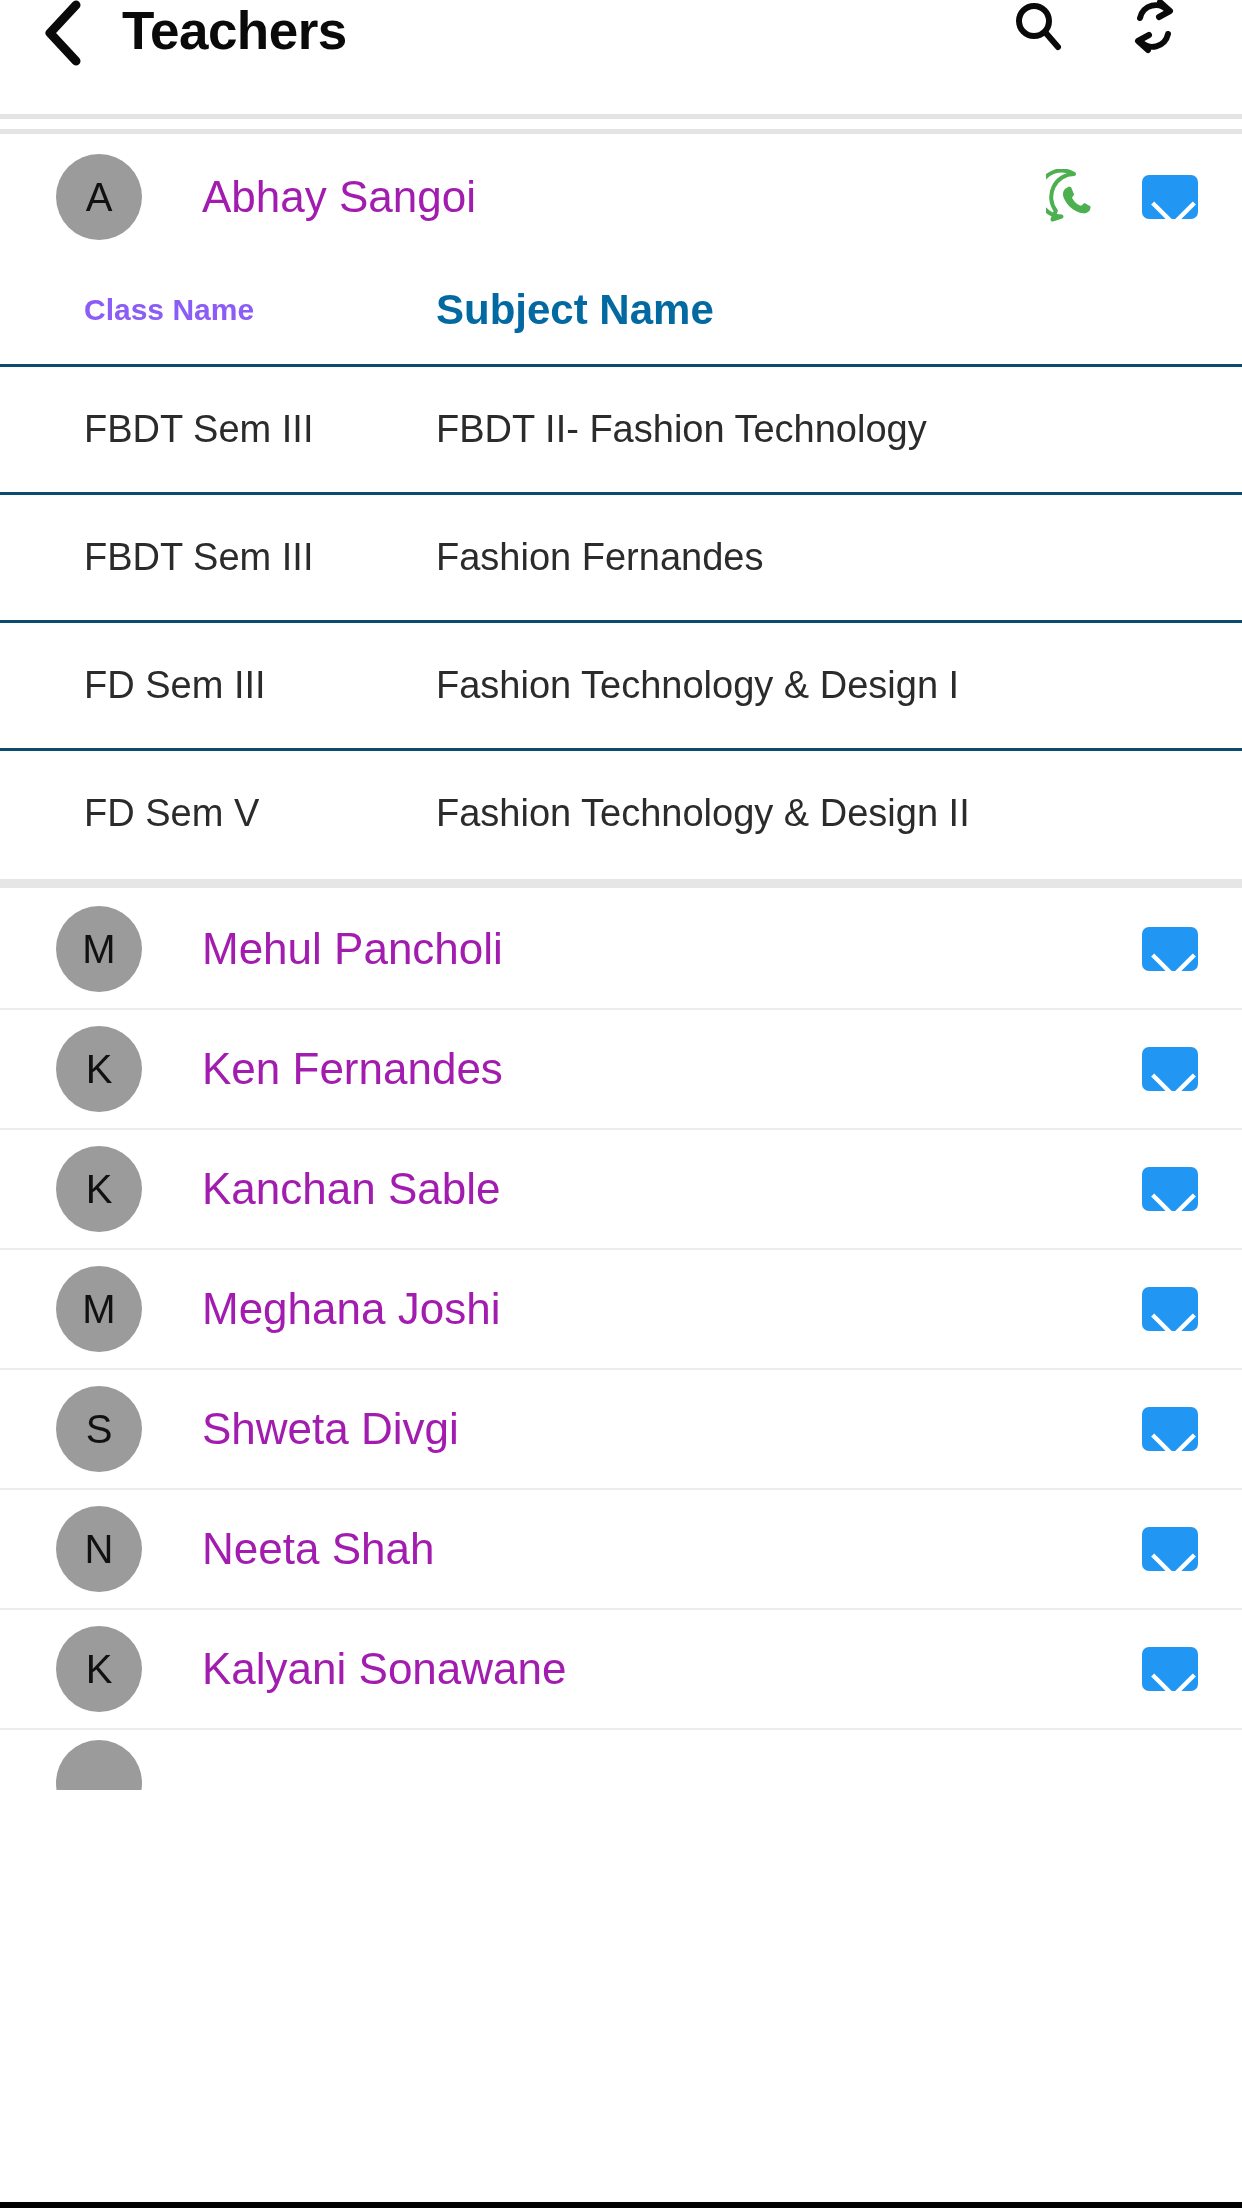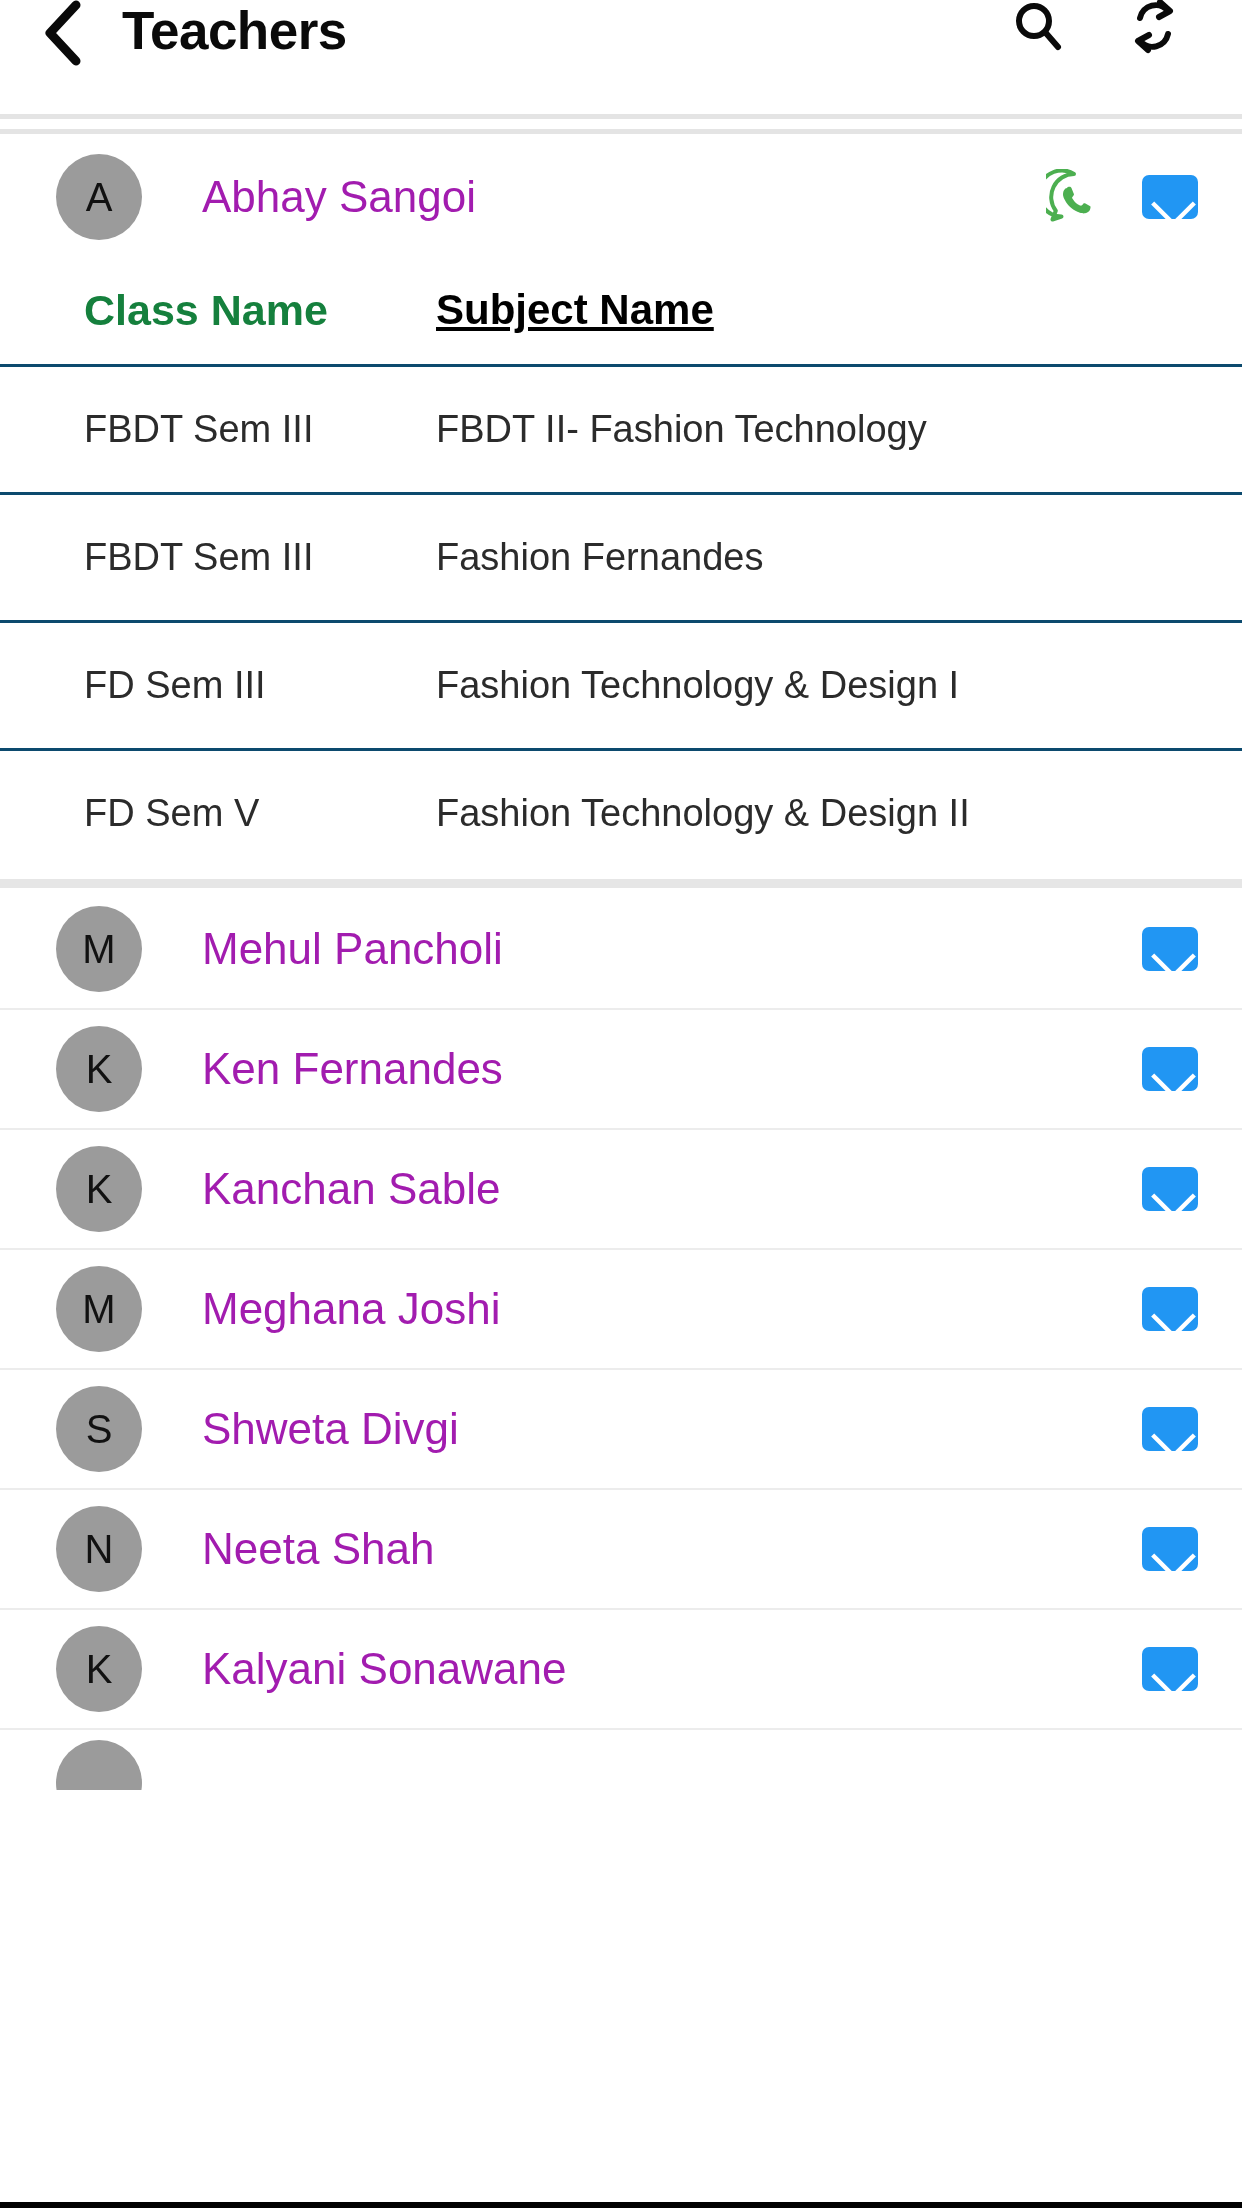--- a/index.html
+++ b/index.html
@@ -103,34 +103,33 @@
   .detail-table { background: #fff; padding: 0; }
   .tbl-head {
     display: flex;
     height: 108px;
     align-items: center;
     padding: 0 0 0 84px;
   }
   .tbl-head .col1 {
     width: 268px;
     flex: 0 0 268px;
-    font-size: 43px;
+    font-size: 30px;
     font-weight: bold;
-    color: #15803d;
+    color: #8b5cf6;
     white-space: nowrap;
     overflow: hidden;
   }
   .tbl-head .col2 {
     flex: 1 1 auto;
     font-size: 42px;
     font-weight: bold;
-    color: #000000;
+    color: #0369a1;
     padding-left: 84px;
     white-space: nowrap;
-    text-decoration: underline;
   }
   .tbl-row {
     display: flex;
     height: 128px;
     align-items: center;
     padding: 0 0 0 84px;
     border-top: 3px solid #0c4a6e;
   }
   .tbl-row .col1 {
     width: 268px; flex: 0 0 268px;

